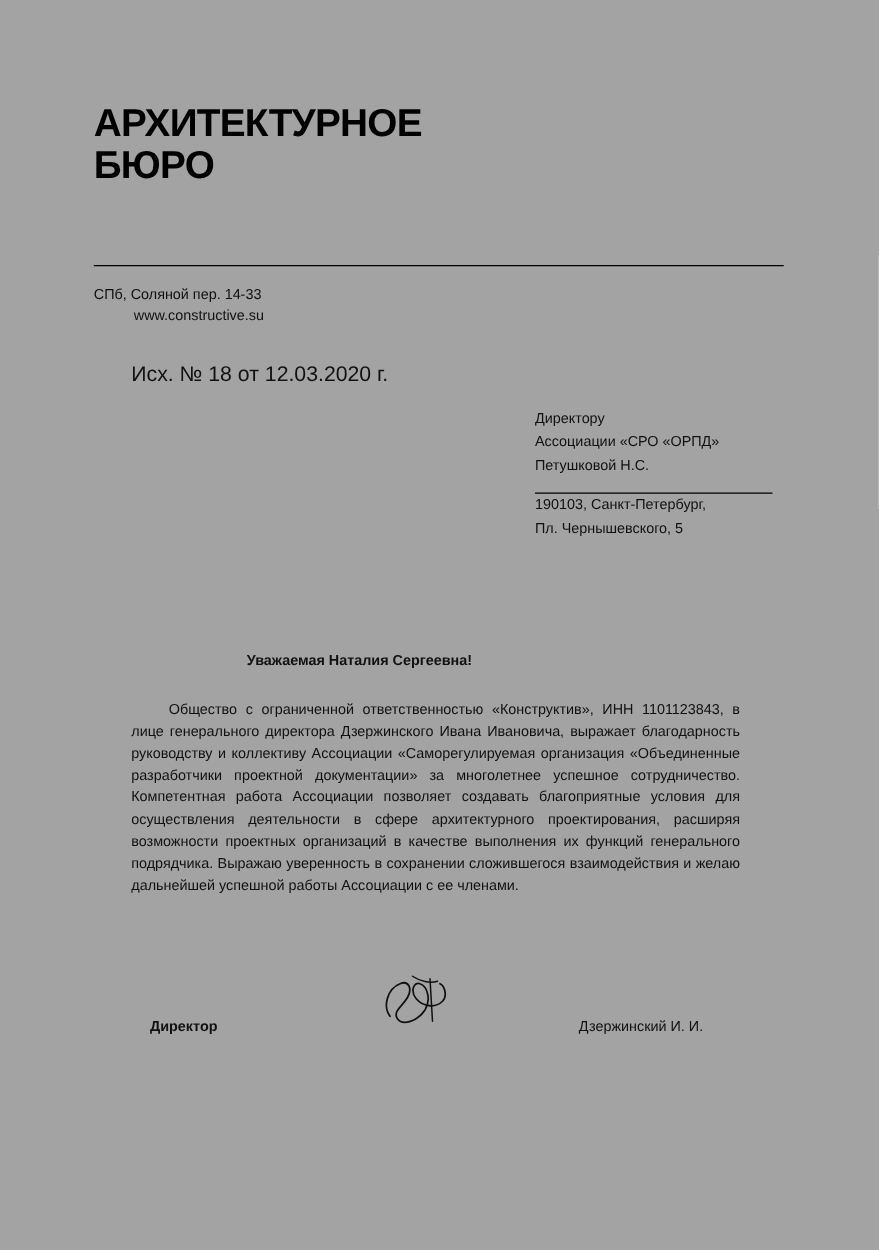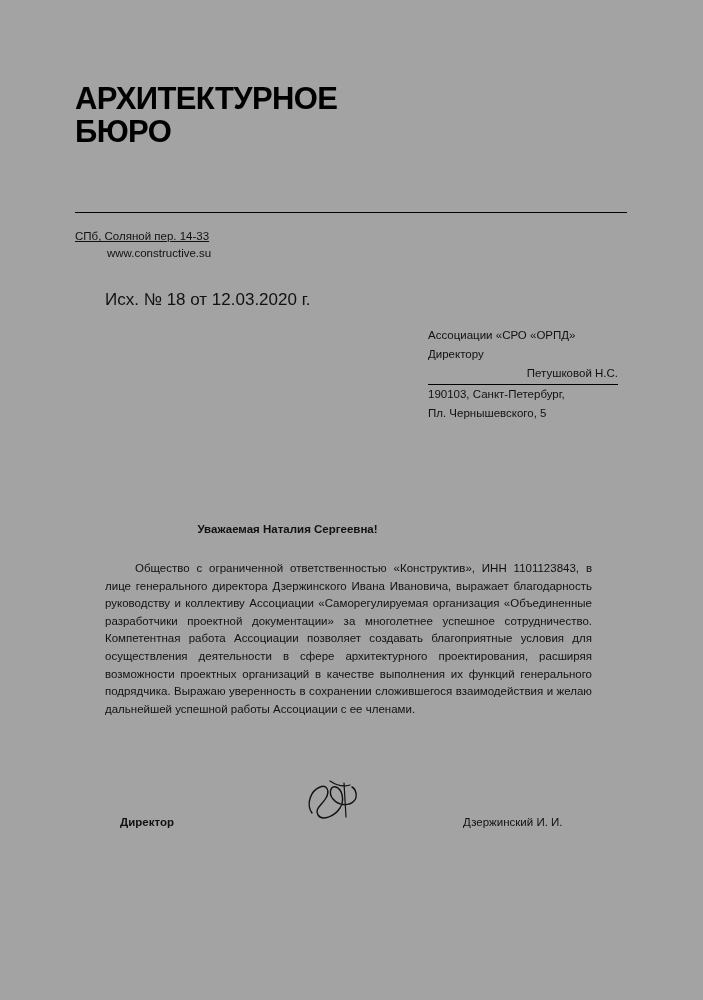--- a/index.html
+++ b/index.html
@@ -47,21 +47,21 @@
     background: #000000;
   }
   .contacts {
     position: absolute;
     left: 75px;
     top: 228px;
     font-size: 11.5px;
     line-height: 17px;
     color: #111111;
   }
-  .contacts .addr { display: block; text-decoration: underline; }
+  .contacts .addr { display: block; }
   .contacts .site { display: block; padding-left: 32px; }
 
   .outnum {
     position: absolute;
     left: 105px;
     top: 290px;
     font-size: 17px;
     color: #111111;
   }
 
@@ -70,23 +70,22 @@
     left: 428px;
     top: 326px;
     font-size: 11.5px;
     line-height: 19px;
     color: #111111;
     width: 230px;
   }
   .addressee .underlined {
     display: inline-block;
     border-bottom: 1px solid #000;
-    padding-bottom: 1px;
+    padding-bottom: 11px;
     width: 190px;
-    text-align: right;
   }
 
   .salutation {
     position: absolute;
     left: 0;
     top: 523px;
     width: 575px;
     text-align: center;
     font-size: 11.5px;
     font-weight: bold;
@@ -145,22 +144,22 @@
   <div class="rule"></div>
 
   <div class="contacts">
     <span class="addr">СПб, Соляной пер. 14-33</span>
     <span class="site">www.constructive.su</span>
   </div>
 
   <div class="outnum">Исх. № 18 от 12.03.2020 г.</div>
 
   <div class="addressee">
+    <div>Директору</div>
     <div>Ассоциации «СРО «ОРПД»</div>
-    <div>Директору</div>
     <div><span class="underlined">Петушковой Н.С.</span></div>
     <div>190103, Санкт-Петербург,</div>
     <div>Пл. Чернышевского, 5</div>
   </div>
 
   <div class="salutation">Уважаемая Наталия Сергеевна!</div>
 
   <div class="body-text">Общество с ограниченной ответственностью «Конструктив», ИНН 1101123843, в лице генерального директора Дзержинского Ивана Ивановича, выражает благодарность руководству и коллективу Ассоциации «Саморегулируемая организация «Объединенные разработчики проектной документации» за многолетнее успешное сотрудничество. Компетентная работа Ассоциации позволяет создавать благоприятные условия для осуществления деятельности в сфере архитектурного проектирования, расширяя возможности проектных организаций в качестве выполнения их функций генерального подрядчика. Выражаю уверенность в сохранении сложившегося взаимодействия и желаю дальнейшей успешной работы Ассоциации с ее членами.</div>
 
   <div class="signature">

